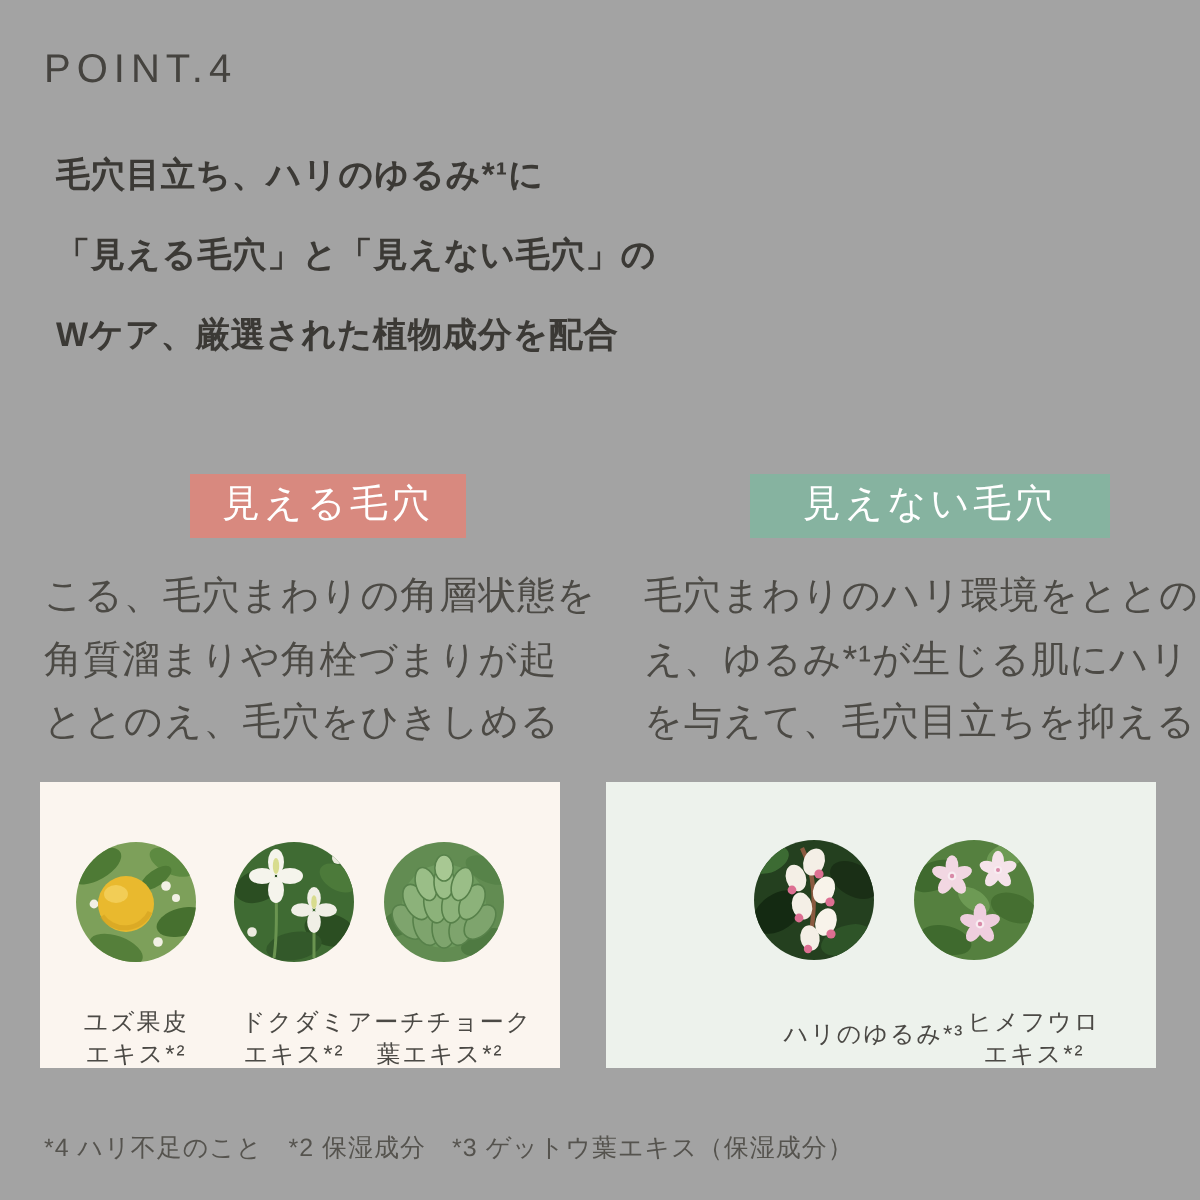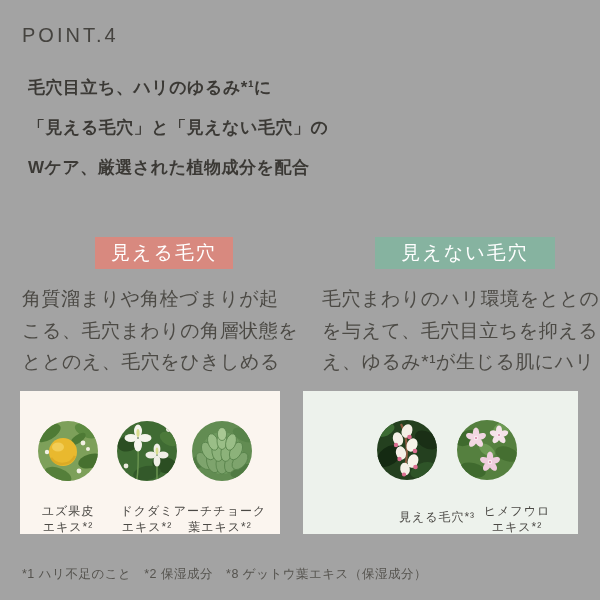--- a/index.html
+++ b/index.html
@@ -54,29 +54,29 @@
   <div class="headline">
     <div>毛穴目立ち、ハリのゆるみ*¹に</div>
     <div>「見える毛穴」と「見えない毛穴」の</div>
     <div>Wケア、厳選された植物成分を配合</div>
   </div>
 
   <div class="badge badge-left" style="background: rgb(216, 137, 127);">見える毛穴</div>
   <div class="badge badge-right" style="background: rgb(134, 179, 160);">見えない毛穴</div>
 
   <div class="desc desc-left">
+    <div>こる、毛穴まわりの角層状態を</div>
     <div>角質溜まりや角栓づまりが起</div>
-    <div>こる、毛穴まわりの角層状態を</div>
     <div>ととのえ、毛穴をひきしめる</div>
   </div>
 
   <div class="desc desc-right">
     <div>毛穴まわりのハリ環境をととの</div>
+    <div>え、ゆるみ*¹が生じる肌にハリ</div>
     <div>を与えて、毛穴目立ちを抑える</div>
-    <div>え、ゆるみ*¹が生じる肌にハリ</div>
   </div>
 
   <div class="box box-left" style="background: rgb(251, 245, 239);">
 
     <div class="circle" style="left:18px">
       <svg width="60" height="60" viewBox="0 0 60 60">
         <defs>
             <clipPath id="cp-yuzu">
               <circle cx="30" cy="30" r="30"></circle>
             </clipPath>
@@ -253,23 +253,23 @@
             <ellipse cx="0" cy="-5" rx="3.2" ry="5.4" fill="#efcede" transform="rotate(216)"></ellipse>
             <ellipse cx="0" cy="-5" rx="3.2" ry="5.4" fill="#efcede" transform="rotate(288)"></ellipse>
             <circle r="2.2" fill="#f8ecf1"></circle>
               <circle r="1.1" fill="#d98aa8"></circle>
           </g>
         </g>
       </svg>
     </div>
 
     <div class="ing-label single" style="left:64px; width:140px">
-      <div>見える毛穴*³</div>
+      <div>ハリのゆるみ*³</div>
     </div>
     <div class="ing-label" style="left:154px; width:120px">
       <div>ヒメフウロ</div>
       <div>エキス*²</div>
     </div>
   </div>
 
-  <div class="footnote">*1 ハリ不足のこと　*2 保湿成分　*8 ゲットウ葉エキス（保湿成分）</div>
+  <div class="footnote">*4 ハリ不足のこと　*2 保湿成分　*3 ゲットウ葉エキス（保湿成分）</div>
 
 </div>
 
 </body></html>

